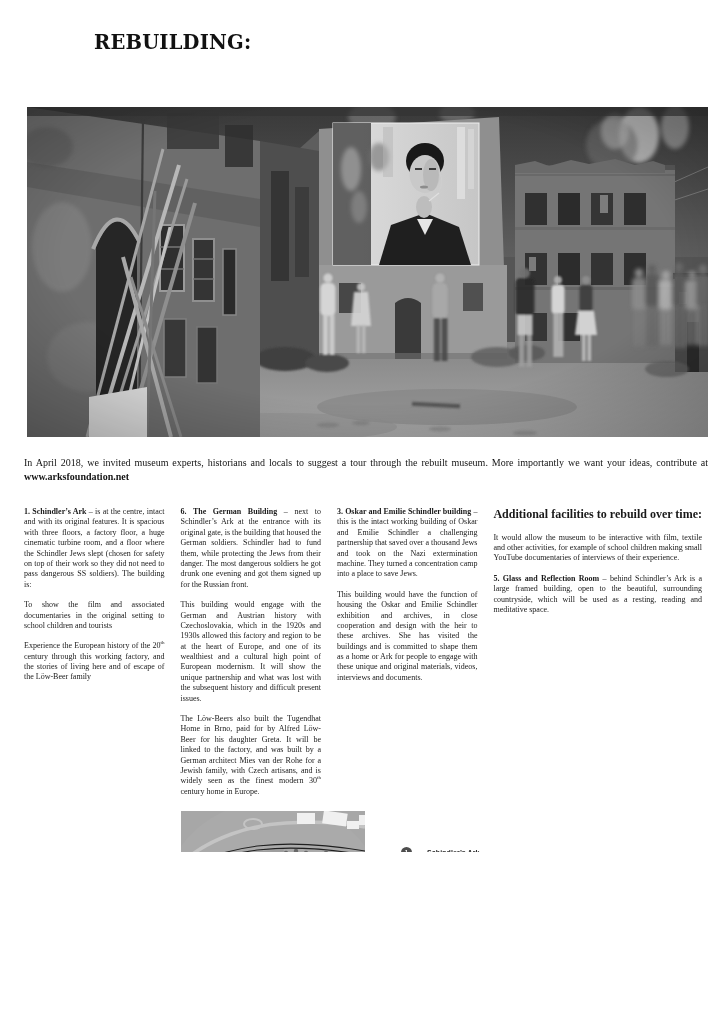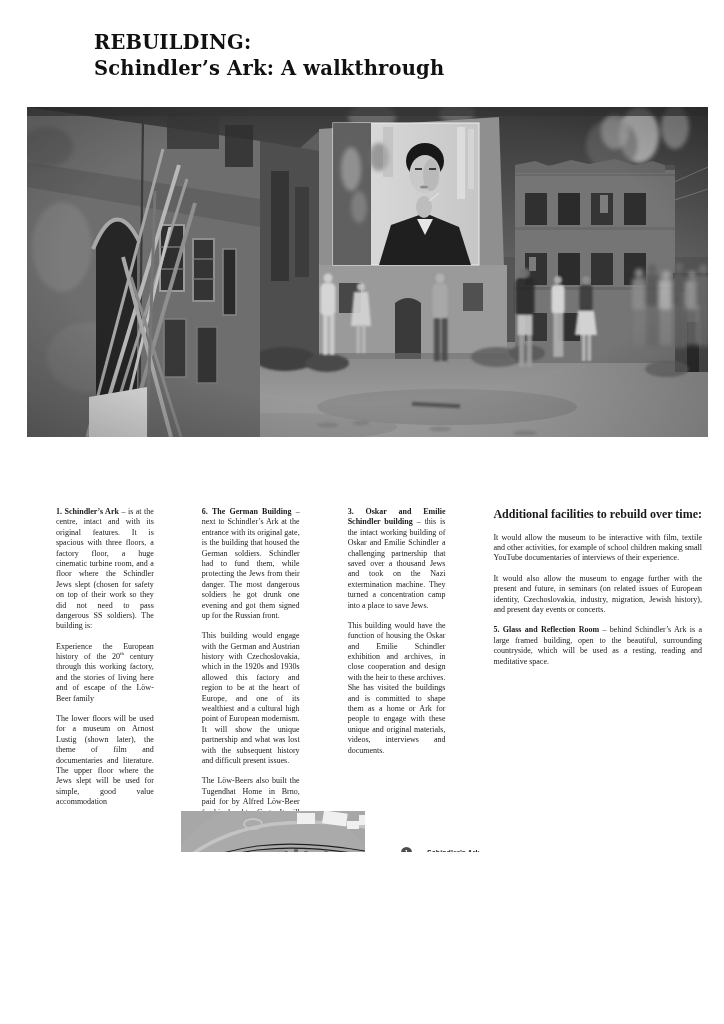--- a/index.html
+++ b/index.html
@@ -10,21 +10,21 @@
          font-weight:700;font-size:19.5px;line-height:26px;letter-spacing:.2px;color:#111;}
   
   .hero{position:absolute;left:27px;top:107px;width:681px;height:330px;overflow:hidden;background:#555;}
   .hero svg{display:block;}
   
   .intro{position:absolute;left:24px;top:456px;width:684px;margin:0;
          font-size:10px;line-height:13.5px;text-align:justify;color:#141414;}
   .intro b{font-weight:700;}
   
   .columns{position:absolute;left:24px;top:507px;width:678px;display:flex;gap:16px;}
-  .col{flex:1;font-size:8px;line-height:1.3;text-align:justify;color:#191919;margin-left:32px;}
+  .col{flex:1;font-size:8px;line-height:1.3;text-align:justify;color:#191919;}
   .col p{margin:0 0 10px;}
   .col .it{}
   .col b{font-weight:700;}
   .colhead{font-weight:700;font-size:12px;white-space:nowrap;}
   sup{font-size:5px;line-height:0;vertical-align:super;}
   
   .map{position:absolute;left:181px;top:811px;width:184px;height:181px;}
   
   .legend{position:absolute;left:401px;top:847px;}
   .legend-row{display:flex;align-items:center;height:11px;margin-bottom:6px;}
@@ -34,21 +34,20 @@
                 font-weight:700;color:#222;letter-spacing:.1px;white-space:nowrap;}
   .map text{font-family:"Liberation Sans",sans-serif;font-size:5.5px;font-weight:700;fill:#2a2a2a;}
 </style>
 </head>
 <body>
 
 <div class="page">
 
   <div class="title">
     <div>REBUILDING:</div>
-    <div>Schindler’s Ark: A walkthrough</div>
   </div>
 
   <div class="hero">
     <svg width="681" height="330" viewBox="0 0 681 330">
       <defs>
         <linearGradient id="sky" x1="0" y1="0" x2="0" y2="1">
           <stop offset="0" stop-color="#393939"></stop>
             <stop offset="1" stop-color="#5e5e5e"></stop>
         </linearGradient>
         <linearGradient id="gnd" x1="0" y1="0" x2="0" y2="1">
@@ -259,40 +258,40 @@
           <rect x="669" y="167" width="14" height="33" rx="4" fill="#6f6f6f"></rect>
           <rect x="671" y="199" width="4.5" height="40" fill="#808080"></rect>
           <rect x="677" y="199" width="4.5" height="40" fill="#808080"></rect>
       </g>
 
       <rect x="0" y="0" width="681" height="9" fill="#333" opacity="0.7"></rect>
       <rect x="0" y="0" width="681" height="330" fill="url(#vign)"></rect>
     </svg>
   </div>
 
+  <p class="intro"><span>In April 2018, we invited museum experts, historians and locals to suggest a tour through the rebuilt museum. More importantly we want your ideas, contribute at </span><b>www.arksfoundation.net</b></p>
 
   <div class="columns">
     <div class="col">
       <p><b>1. Schindler’s Ark</b><span> – is at the centre, intact and with its original features. It is spacious with three floors, a factory floor, a huge cinematic turbine room, and a floor where the Schindler Jews slept (chosen for safety on top of their work so they did not need to pass dangerous SS soldiers). The building is:</span></p>
+      <p class="it">To show the film and associated documentaries in the original setting to school children and tourists</p>
       <p class="it"><span>Experience the European history of the 20</span><sup>th</sup><span> century through this working factory, and the stories of living here and of escape of the Löw-Beer family</span></p>
-      <p class="it">The lower floors will be used for a museum on Arnost Lustig (shown later), the theme of film and documentaries and literature. The upper floor where the Jews slept will be used for simple, good value accommodation</p>
     </div>
     <div class="col">
       <p><b>6. The German Building</b><span> – next to Schindler’s Ark at the entrance with its original gate, is the building that housed the German soldiers. Schindler had to fund them, while protecting the Jews from their danger. The most dangerous soldiers he got drunk one evening and got them signed up for the Russian front.</span></p>
       <p class="it">This building would engage with the German and Austrian history with Czechoslovakia, which in the 1920s and 1930s allowed this factory and region to be at the heart of Europe, and one of its wealthiest and a cultural high point of European modernism. It will show the unique partnership and what was lost with the subsequent history and difficult present issues.</p>
       <p><span>The Löw-Beers also built the Tugendhat Home in Brno, paid for by Alfred Löw-Beer for his daughter Greta. It will be linked to the factory, and was built by a German architect Mies van der Rohe for a Jewish family, with Czech artisans, and is widely seen as the finest modern 30</span><sup>th</sup><span> century home in Europe.</span></p>
     </div>
     <div class="col">
       <p><b>3. Oskar and Emilie Schindler building</b><span> – this is the intact working building of Oskar and Emilie Schindler a challenging partnership that saved over a thousand Jews and took on the Nazi extermination machine. They turned a concentration camp into a place to save Jews.</span></p>
       <p class="it">This building would have the function of housing the Oskar and Emilie Schindler exhibition and archives, in close cooperation and design with the heir to these archives. She has visited the buildings and is committed to shape them as a home or Ark for people to engage with these unique and original materials, videos, interviews and documents.</p>
     </div>
     <div class="col">
       <p class="colhead">Additional facilities to rebuild over time:</p>
       <p class="it">It would allow the museum to be interactive with film, textile and other activities, for example of school children making small YouTube documentaries of interviews of their experience.</p>
-      <p class="it">It would also allow the museum to engage further with the present and future, in seminars (on related issues of European identity, Czechoslovakia, industry, migration, Jewish history), and present day events or concerts.</p>
       <p><b>5. Glass and Reflection Room</b><span> – behind Schindler’s Ark is a large framed building, open to the beautiful, surrounding countryside, which will be used as a resting, reading and meditative space.</span></p>
     </div>
   </div>
 
   <div class="map">
     <svg width="184" height="181" viewBox="0 0 184 181">
       <rect x="0" y="0" width="184" height="181" fill="#a7a7a7"></rect>
       <ellipse cx="92" cy="90" rx="110" ry="100" fill="#b0b0b0" opacity="0.4"></ellipse>
 
       <path d="M0,52 C30,26 70,14 105,12 C140,10 165,12 184,16" stroke="#c4c4c4" stroke-width="3.5" fill="none"></path>

